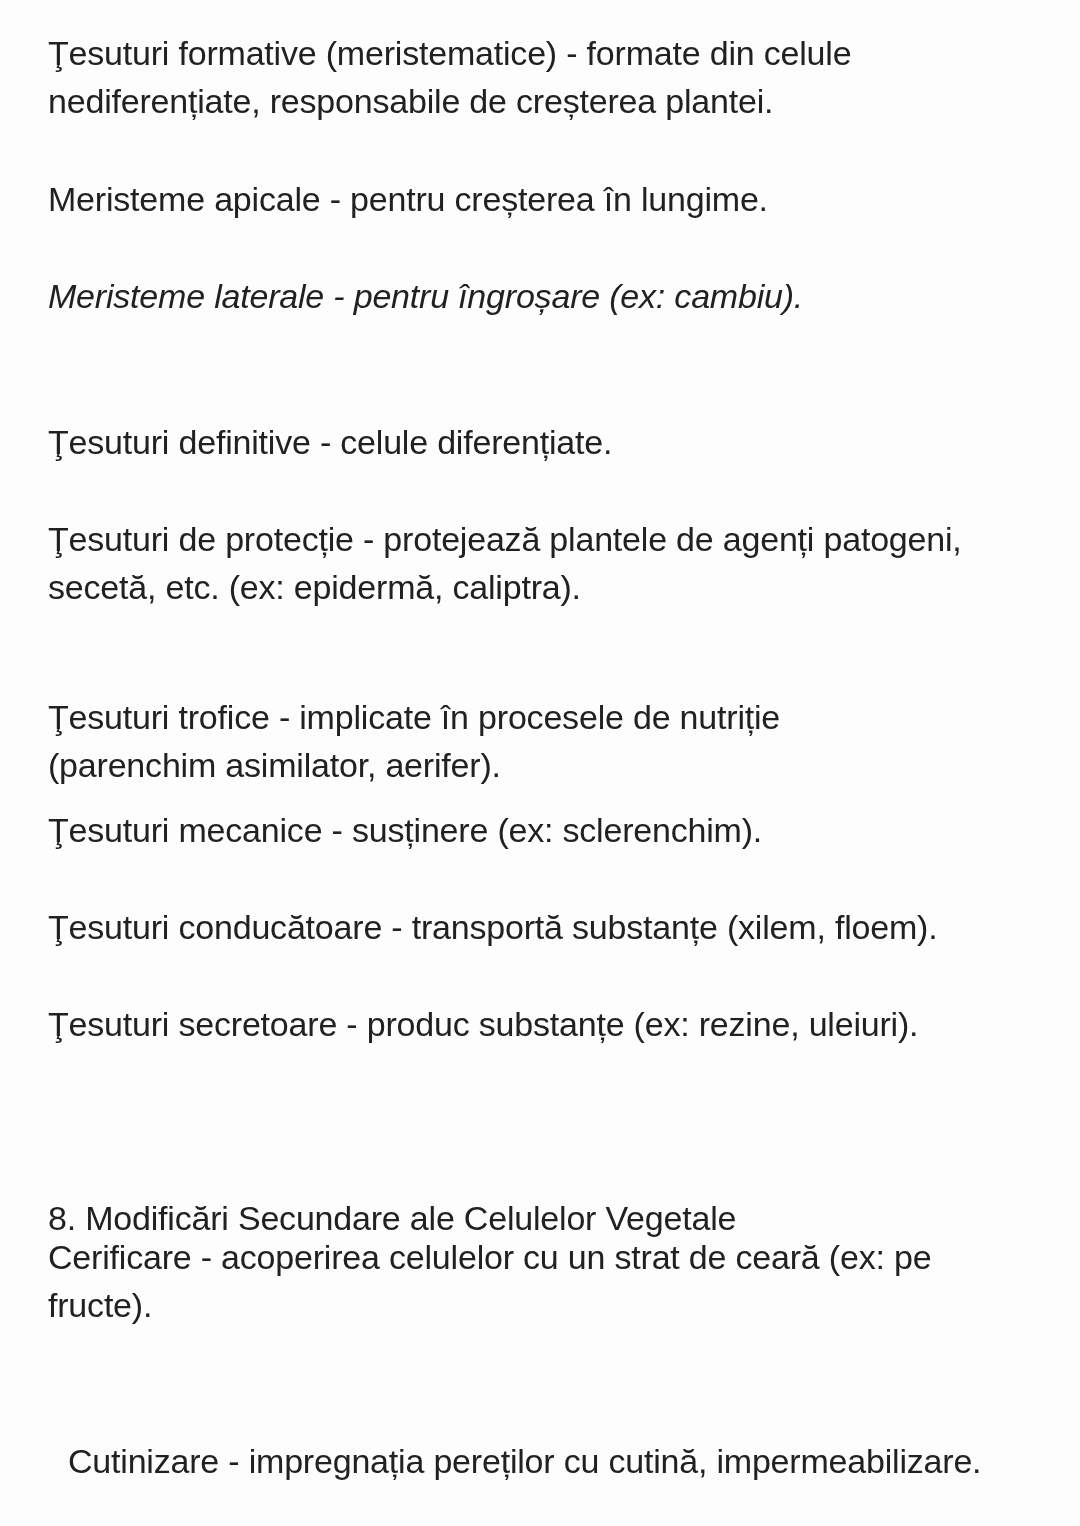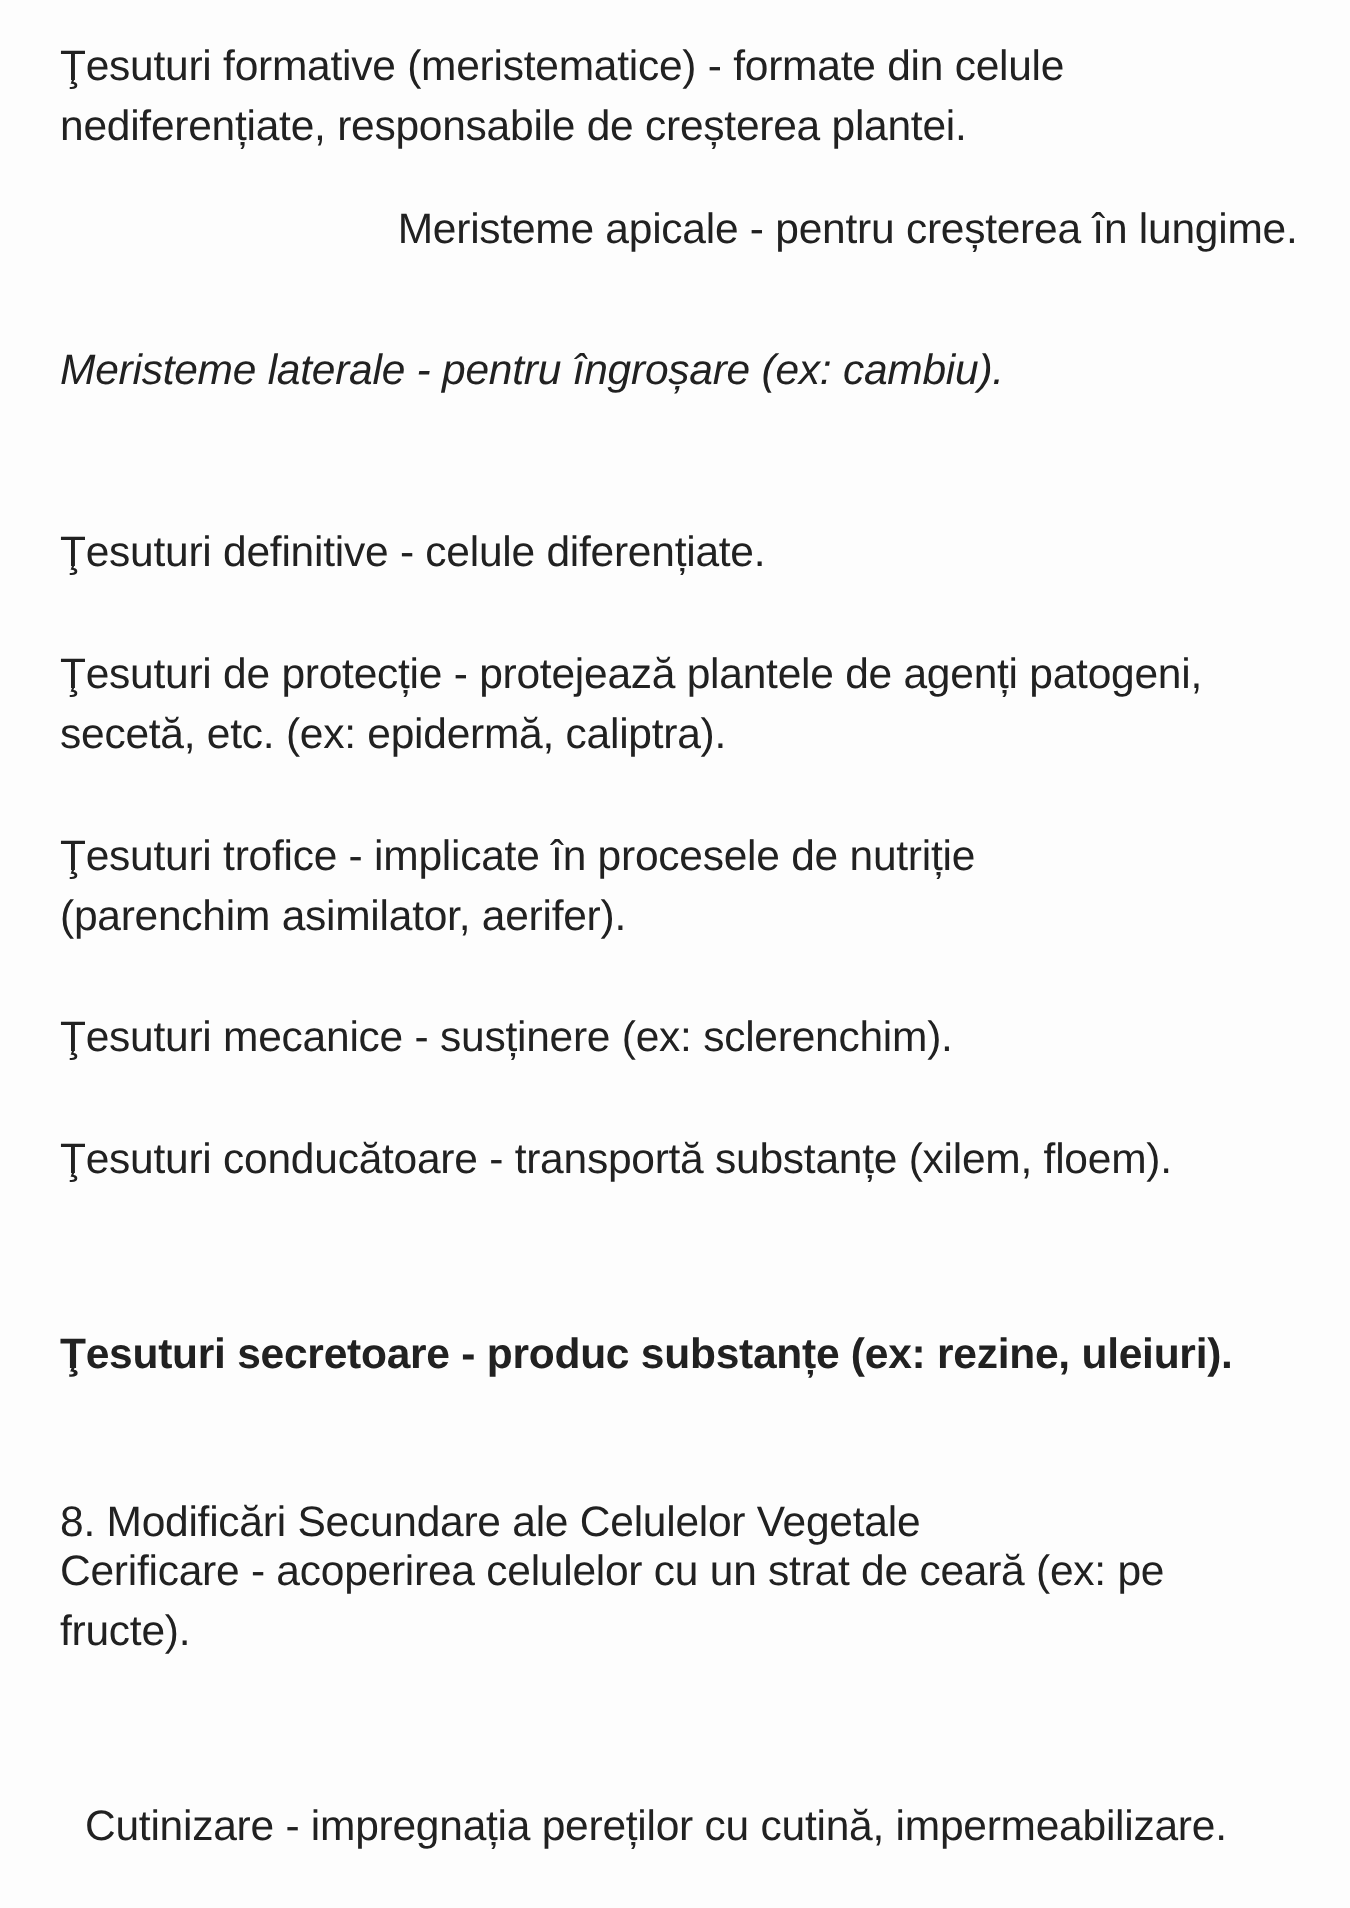--- a/index.html
+++ b/index.html
@@ -33,51 +33,51 @@
 </head>
 <body>
 
 <div class="doc">
 
   <p class="para" style="top:29px;">
     <span>Ţesuturi formative (meristematice) - formate din celule</span><br>
     <span>nediferențiate, responsabile de creșterea plantei.</span>
   </p>
 
-  <p class="para" style="top:159px;text-align:right;">
+  <p class="para" style="top:175px;">
     <span>Meristeme apicale - pentru creșterea în lungime.</span>
   </p>
 
   <p class="para" style="top:272px;font-style:italic;">
     <span>Meristeme laterale - pentru îngroșare (ex: cambiu).</span>
   </p>
 
   <p class="para" style="top:418px;">
     <span>Ţesuturi definitive - celule diferențiate.</span>
   </p>
 
   <p class="para" style="top:515px;">
     <span>Ţesuturi de protecție - protejează plantele de agenți patogeni,</span><br>
     <span>secetă, etc. (ex: epidermă, caliptra).</span>
   </p>
 
-  <p class="para" style="top:661px;">
+  <p class="para" style="top:693px;">
     <span>Ţesuturi trofice - implicate în procesele de nutriție</span><br>
     <span>(parenchim asimilator, aerifer).</span>
   </p>
 
   <p class="para" style="top:806px;">
     <span>Ţesuturi mecanice - susținere (ex: sclerenchim).</span>
   </p>
 
   <p class="para" style="top:903px;">
     <span>Ţesuturi conducătoare - transportă substanțe (xilem, floem).</span>
   </p>
 
-  <p class="para" style="top:1059px;font-weight:bold;">
+  <p class="para" style="top:1000px;">
     <span>Ţesuturi secretoare - produc substanțe (ex: rezine, uleiuri).</span>
   </p>
 
   <p class="para" style="top:1194px;">
     <span>8. Modificări Secundare ale Celulelor Vegetale</span>
   </p>
 
   <p class="para" style="top:1233px;">
     <span>Cerificare - acoperirea celulelor cu un strat de ceară (ex: pe</span><br>
     <span>fructe).</span>

